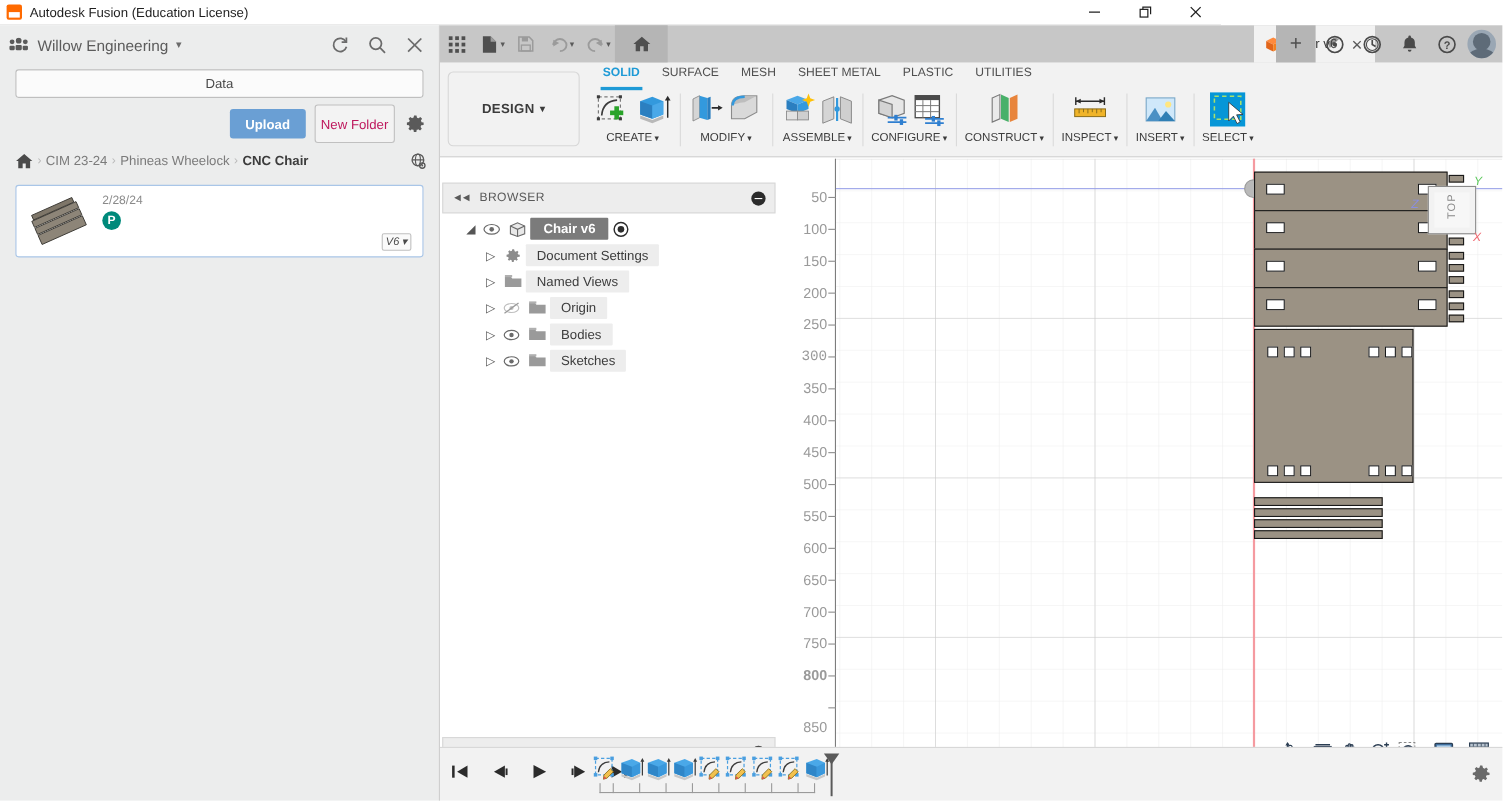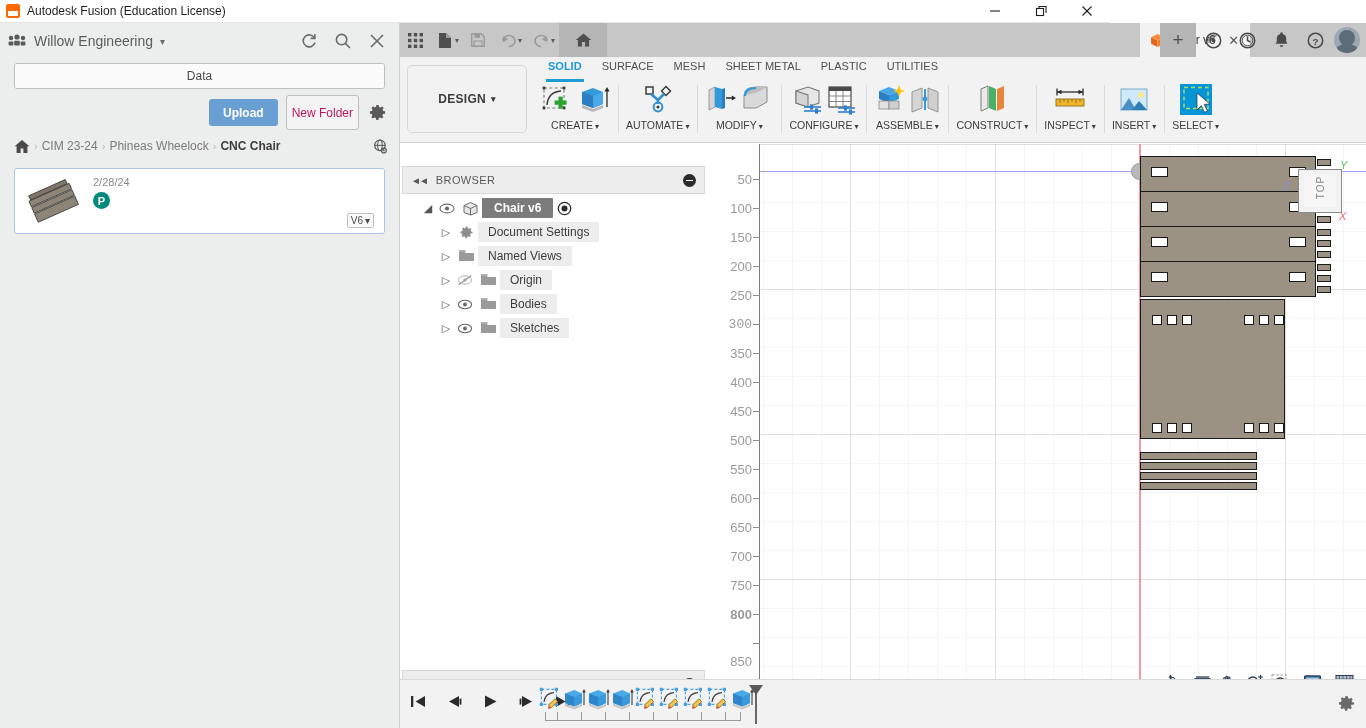--- a/index.html
+++ b/index.html
@@ -61,21 +61,21 @@
   .card-body { flex:1; position:relative; height:56px; padding-left:8px; }
   .card-title { display:flex; align-items:center; gap:6px; margin-top:3px; }
   .cube-ico { width:14px; height:14px; }
   .card-name { font-size:13px; font-weight:bold; color:#2b2b2b; }
   .card-date { font-size:11px; color:#8a8a8a; margin-top:3px; }
   .badge-p { width:17px; height:17px; border-radius:50%; background:#008a7b; color:#fff;
              font-size:11px; font-weight:bold; display:flex; align-items:center;
              justify-content:center; margin-top:4px; }
   .ver-pill { position:absolute; right:2px; bottom:1px; border:1px solid #c0c0c0; border-radius:2px;
               background:#fafafa; font-size:10px; color:#4a4a4a; padding:1px 3px; display:flex;
-              align-items:center; gap:2px; }
+              align-items:center; gap:2px;font-style:italic; }
 
   
   .right { position:absolute; left:400px; top:23px; width:966px; height:705px; background:#fff; }
 
   .qat { height:34px; background:#c7c7c7; display:flex; align-items:center; position:relative; }
   .qat-btn { width:30px; height:34px; display:flex; align-items:center; justify-content:center;
              color:#4f4f4f; }
   .qat-btn.disabled { color:#9b9b9b; }
   .qat-home { width:48px; height:34px; background:#b5b5b5; display:flex; align-items:center;
               justify-content:center; color:#4f4f4f; }
@@ -451,35 +451,20 @@
                 <polygon points="17,13 27,9 27,21 17,25" fill="#4aa8e8"></polygon>
                 <polygon points="6,22 17,26 27,22 27,25 17,29 6,25" fill="#b9b9b9"></polygon>
                 <line x1="31" y1="7" x2="31" y2="24" stroke="#2b2b2b" stroke-width="1.3"></line>
                 <polygon points="31,4 28.4,8.4 33.6,8.4" fill="#2b2b2b"></polygon>
               </svg>
             </span>
           </div>
           <div class="panel-label"><span>CREATE</span><span class="dd">▾</span></div>
         </div>
 
-        <div class="panel">
-          <div class="panel-icons">
-            <span>
-              <svg width="36" height="34" viewBox="0 0 36 34">
-                <rect x="6" y="4" width="7" height="7" fill="none" stroke="#3c3c3c" stroke-width="1.5"></rect>
-                <polygon points="26,3.5 30.5,8 26,12.5 21.5,8" fill="none" stroke="#3c3c3c" stroke-width="1.5"></polygon>
-                <path d="M11 11 L18 17 L24 11" fill="none" stroke="#2f8fd0" stroke-width="2.6"></path>
-                <line x1="18" y1="16" x2="18" y2="21" stroke="#2f8fd0" stroke-width="2.6"></line>
-                <circle cx="18" cy="24" r="4.4" fill="none" stroke="#2f8fd0" stroke-width="2"></circle>
-                <circle cx="18" cy="24" r="1.5" fill="#3c3c3c"></circle>
-              </svg>
-            </span>
-          </div>
-          <div class="panel-label"><span>AUTOMATE</span><span class="dd">▾</span></div>
-        </div>
 
         <div class="panel">
           <div class="panel-icons">
             <span>
               <svg width="32" height="34" viewBox="0 0 32 34">
                 <polygon points="4,7 10,4 10,24 4,27" fill="#d5d5d5" stroke="#8a8a8a" stroke-width="0.8"></polygon>
                 <polygon points="10,4 17,6 17,26 10,24" fill="#3399dd"></polygon>
                 <polygon points="17,6 20,5 20,25 17,26" fill="#2b7fc0"></polygon>
                 <line x1="21" y1="15" x2="29" y2="15" stroke="#2b2b2b" stroke-width="1.5"></line>
                 <polygon points="31,15 26.8,12.6 26.8,17.4" fill="#2b2b2b"></polygon>
@@ -487,20 +472,44 @@
             </span>
             <span>
               <svg width="34" height="34" viewBox="0 0 34 34">
                 <path d="M5,25 L5,13 Q5,4 17,4 L28,4 L28,19 L17,25 Z" fill="#d9d9d9" stroke="#8a8a8a" stroke-width="1"></path>
                 <path d="M5,13 Q5,4 17,4 L28,4 L17,10 Q8,11 5,13Z" fill="#bdbdbd"></path>
                 <path d="M6,13 Q6,5 17,5" fill="none" stroke="#3399dd" stroke-width="2.2"></path>
               </svg>
             </span>
           </div>
           <div class="panel-label"><span>MODIFY</span><span class="dd">▾</span></div>
+        </div>
+
+        <div class="panel">
+          <div class="panel-icons">
+            <span>
+              <svg width="34" height="34" viewBox="0 0 34 34">
+                <polygon points="5,8 15,4 25,8 15,12" fill="#4aa8e8"></polygon>
+                <polygon points="5,8 15,12 15,20 5,16" fill="#2b7fc0"></polygon>
+                <polygon points="15,12 25,8 25,16 15,20" fill="#3399dd"></polygon>
+                <rect x="5" y="18" width="10" height="8" fill="#e2e2e2" stroke="#8a8a8a" stroke-width="0.8"></rect>
+                <rect x="15" y="18" width="10" height="8" fill="#cfcfcf" stroke="#8a8a8a" stroke-width="0.8"></rect>
+                <polygon points="25,2 26.6,6.4 31,8 26.6,9.6 25,14 23.4,9.6 19,8 23.4,6.4" fill="#ffc107"></polygon>
+              </svg>
+            </span>
+            <span>
+              <svg width="30" height="34" viewBox="0 0 30 34">
+                <polygon points="2,9 12,5 12,25 2,29" fill="#d5d5d5" stroke="#8a8a8a" stroke-width="0.9"></polygon>
+                <polygon points="28,9 18,5 18,25 28,29" fill="#cfcfcf" stroke="#8a8a8a" stroke-width="0.9"></polygon>
+                <line x1="15" y1="6" x2="15" y2="27" stroke="#3399dd" stroke-width="2"></line>
+                <circle cx="15" cy="16" r="2.4" fill="#3399dd"></circle>
+              </svg>
+            </span>
+          </div>
+          <div class="panel-label"><span>ASSEMBLE</span><span class="dd">▾</span></div>
         </div>
 
         <div class="panel">
           <div class="panel-icons">
             <span>
               <svg width="32" height="34" viewBox="0 0 32 34">
                 <polygon points="5,8 17,4 28,8 28,20 17,24 5,20" fill="#e6e6e6" stroke="#7a7a7a" stroke-width="1.1"></polygon>
                 <polygon points="5,8 17,12 17,24 5,20" fill="#d4d4d4" stroke="#7a7a7a" stroke-width="1.1"></polygon>
                 <g stroke="#2f7fd0" stroke-width="1.6">
                     <line x1="13" y1="24" x2="30" y2="24"></line>
@@ -527,44 +536,20 @@
                     <line x1="13" y1="29" x2="30" y2="29"></line>
                   </g>
                 <g fill="#2f7fd0">
                     <rect x="19" y="22.4" width="3" height="5.2"></rect>
                     <rect x="24" y="26.4" width="3" height="5.2"></rect>
                   </g>
               </svg>
             </span>
           </div>
           <div class="panel-label"><span>CONFIGURE</span><span class="dd">▾</span></div>
-        </div>
-
-        <div class="panel">
-          <div class="panel-icons">
-            <span>
-              <svg width="34" height="34" viewBox="0 0 34 34">
-                <polygon points="5,8 15,4 25,8 15,12" fill="#4aa8e8"></polygon>
-                <polygon points="5,8 15,12 15,20 5,16" fill="#2b7fc0"></polygon>
-                <polygon points="15,12 25,8 25,16 15,20" fill="#3399dd"></polygon>
-                <rect x="5" y="18" width="10" height="8" fill="#e2e2e2" stroke="#8a8a8a" stroke-width="0.8"></rect>
-                <rect x="15" y="18" width="10" height="8" fill="#cfcfcf" stroke="#8a8a8a" stroke-width="0.8"></rect>
-                <polygon points="25,2 26.6,6.4 31,8 26.6,9.6 25,14 23.4,9.6 19,8 23.4,6.4" fill="#ffc107"></polygon>
-              </svg>
-            </span>
-            <span>
-              <svg width="30" height="34" viewBox="0 0 30 34">
-                <polygon points="2,9 12,5 12,25 2,29" fill="#d5d5d5" stroke="#8a8a8a" stroke-width="0.9"></polygon>
-                <polygon points="28,9 18,5 18,25 28,29" fill="#cfcfcf" stroke="#8a8a8a" stroke-width="0.9"></polygon>
-                <line x1="15" y1="6" x2="15" y2="27" stroke="#3399dd" stroke-width="2"></line>
-                <circle cx="15" cy="16" r="2.4" fill="#3399dd"></circle>
-              </svg>
-            </span>
-          </div>
-          <div class="panel-label"><span>ASSEMBLE</span><span class="dd">▾</span></div>
         </div>
 
         <div class="panel">
           <div class="panel-icons">
             <span>
               <svg width="34" height="34" viewBox="0 0 34 34">
                 <polygon points="6,6 13,3 13,25 6,28" fill="#eaeaea" stroke="#7a7a7a" stroke-width="1"></polygon>
                 <polygon points="14,3 21,6 21,28 14,25" fill="#49b06a"></polygon>
                 <polygon points="22,6 29,3 29,25 22,28" fill="#e8853c"></polygon>
               </svg>

